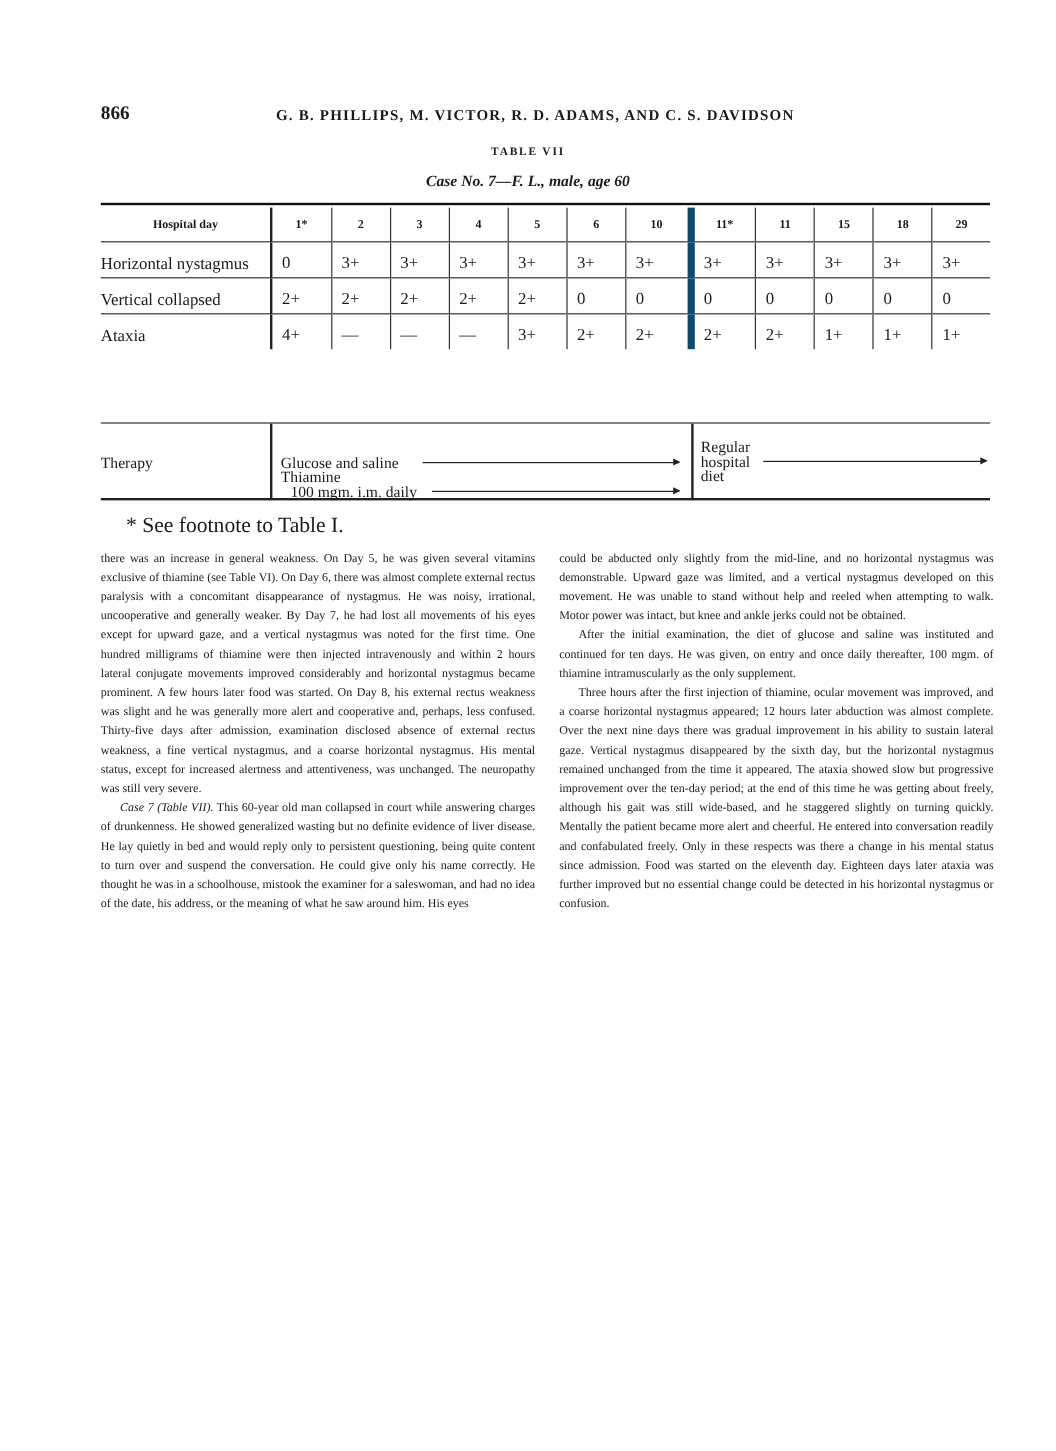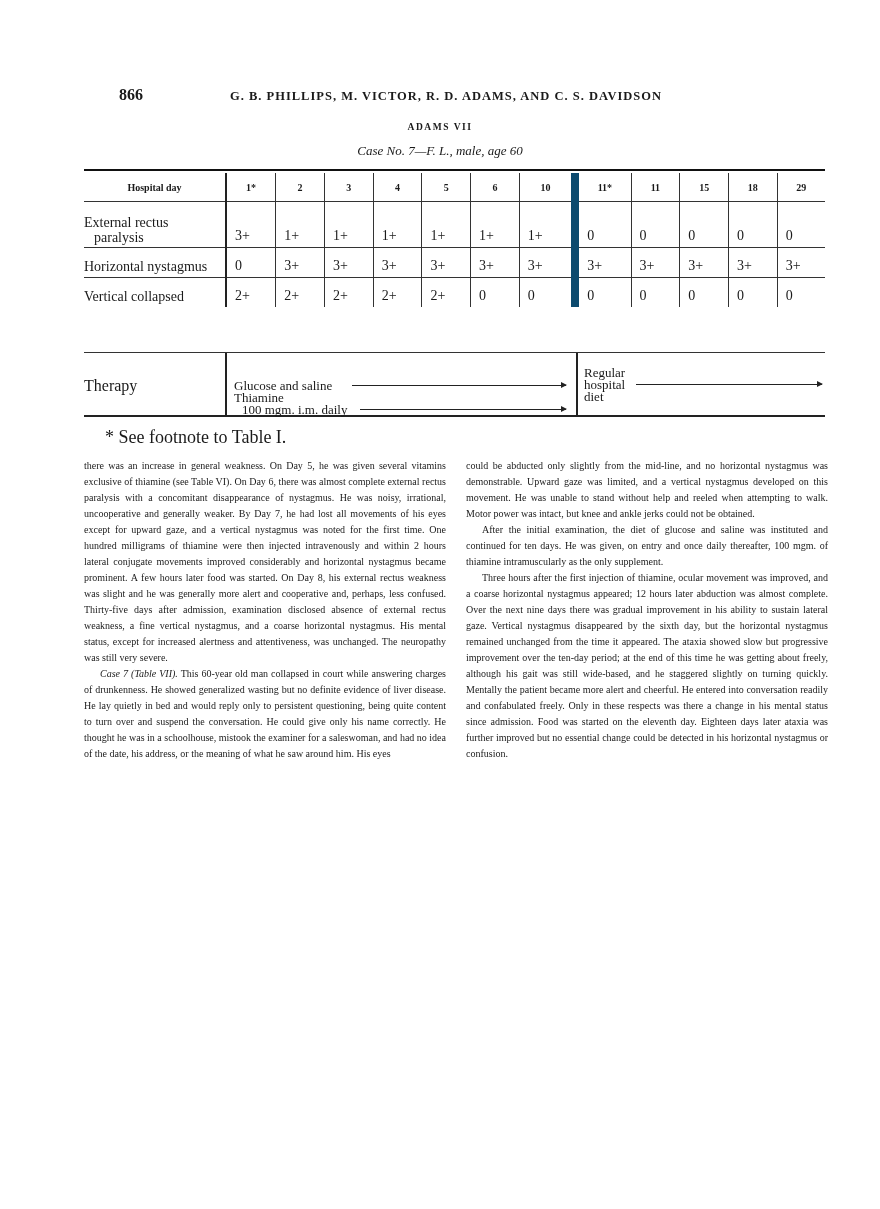--- a/index.html
+++ b/index.html
@@ -1,37 +1,37 @@
 <!DOCTYPE html>
 <html><head>
 <meta charset="utf-8">
 <style>
   html, body { margin:0; padding:0; background:#fff; }
   body { width:880px; height:1209px; position:relative; overflow:hidden;
          font-family:"Liberation Serif","DejaVu Serif",serif; color:#1a1a1a; }
-  .page-num { position:absolute; left:84px; top:86px; font-size:16px; font-weight:bold;margin-left:35px; }
+  .page-num { position:absolute; left:84px; top:86px; font-size:16px; font-weight:bold; }
   .running-head { position:absolute; left:230px; top:89px; font-size:12.5px; letter-spacing:1px; font-weight:bold; }
   .tbl-label { position:absolute; left:0; width:880px; text-align:center; top:122px; font-size:9.5px; letter-spacing:1.5px; font-weight:bold; }
-  .tbl-caption { position:absolute; left:0; width:880px; text-align:center; top:143px; font-size:13px; font-style:italic; font-weight:normal; }
+  .tbl-caption { position:absolute; left:0; width:880px; text-align:center; top:143px; font-size:13px; font-style:italic; font-weight:bold; }
   .rule-thick { position:absolute; left:84px; width:741px; height:2px; background:#111; }
 
   table.data { position:absolute; left:84px; top:173px; border-collapse:collapse; width:741px; }
   table.data td, table.data th { border-top:1px solid #333; padding:0 0 0 8px; height:26px; vertical-align:bottom; font-size:14px; text-align:left; font-weight:normal; }
   table.data th { font-size:10px; font-weight:bold; text-align:center; padding:0; vertical-align:middle; height:28px; border-top:none; }
   table.data td + td, table.data th + th { border-left:1px solid #333; }
   table.data td:nth-child(2), table.data th:nth-child(2) { border-left:2px solid #222; }
-  table.data td:nth-child(9), table.data th:nth-child(9) { border-left:8px solid #0c4a6e; }
+  table.data td:nth-child(9), table.data th:nth-child(9) { border-left:6px solid #0c4a6e; }
   table.data td.lbl { padding-left:0; font-size:14px; vertical-align:bottom; padding-bottom:2px; }
   table.data td.val { padding-bottom:3px; }
   table.data tr.tall td { height:42px; }
   table.data tr.tall td.lbl { line-height:15px; }
   .lbl .indent { padding-left:10px; display:block; }
 
   .therapy { position:absolute; left:84px; top:352px; width:741px; height:62px; border-top:1px solid #333; border-bottom:2px solid #222; font-size:13px; line-height:13px; }
-  .therapy .t-label { position:absolute; left:0; top:26px; font-size:16px; }
+  .therapy .t-label { position:absolute; left:0; top:26px; font-size:13px; }
   .therapy .vline1 { position:absolute; left:141px; top:0; height:62px; width:2px; background:#222; }
   .therapy .vline2 { position:absolute; left:492px; top:0; height:62px; width:2px; background:#222; }
   .therapy .col1 { position:absolute; left:150px; top:13px; width:340px;margin-top:13px; }
   .therapy .col2 { position:absolute; left:500px; top:13px; width:241px; }
   .line { position:relative; height:12px; white-space:nowrap; }
   .arrow { position:absolute; height:1px; background:#222; top:6px; }
   .arrow::after { content:""; position:absolute; right:-1px; top:-3px; border-left:6px solid #222; border-top:3.5px solid transparent; border-bottom:3.5px solid transparent; }
 
   .footnote { position:absolute; left:105px; top:427px; font-size:18px; font-weight:normal; }
 
@@ -41,56 +41,41 @@
   .col p { margin:0; text-indent:16px; }
   .col p.cont { text-indent:0; }
   .col em { }
 </style>
 </head>
 <body>
 
 <div class="page-num">866</div>
 <div class="running-head">G. B. PHILLIPS, M. VICTOR, R. D. ADAMS, AND C. S. DAVIDSON</div>
 
-<div class="tbl-label">ADAMS VII</div>
+<div class="tbl-label">TABLE VII</div>
 <div class="tbl-caption">Case No. 7—F. L., male, age 60</div>
 
 <div class="rule-thick" style="top:169px;"></div>
 
 <table class="data">
   <tbody>
       <tr>
     <th style="width:141px;">Hospital day</th>
     <th>1*</th>
     <th>2</th>
     <th>3</th>
     <th>4</th>
     <th>5</th>
     <th>6</th>
     <th>10</th>
     <th>11*</th>
     <th>11</th>
     <th>15</th>
     <th>18</th>
     <th>29</th>
-  </tr>
-  <tr class="tall">
-    <td class="lbl"><span>External rectus</span><span class="indent">paralysis</span></td>
-    <td class="val">3+</td>
-    <td class="val">1+</td>
-    <td class="val">1+</td>
-    <td class="val">1+</td>
-    <td class="val">1+</td>
-    <td class="val">1+</td>
-    <td class="val">1+</td>
-    <td class="val">0</td>
-    <td class="val">0</td>
-    <td class="val">0</td>
-    <td class="val">0</td>
-    <td class="val">0</td>
   </tr>
   <tr>
     <td class="lbl">Horizontal nystagmus</td>
     <td class="val">0</td>
     <td class="val">3+</td>
     <td class="val">3+</td>
     <td class="val">3+</td>
     <td class="val">3+</td>
     <td class="val">3+</td>
     <td class="val">3+</td>
@@ -107,20 +92,35 @@
     <td class="val">2+</td>
     <td class="val">2+</td>
     <td class="val">2+</td>
     <td class="val">0</td>
     <td class="val">0</td>
     <td class="val">0</td>
     <td class="val">0</td>
     <td class="val">0</td>
     <td class="val">0</td>
     <td class="val">0</td>
+  </tr>
+  <tr>
+    <td class="lbl">Ataxia</td>
+    <td class="val">4+</td>
+    <td class="val">—</td>
+    <td class="val">—</td>
+    <td class="val">—</td>
+    <td class="val">3+</td>
+    <td class="val">2+</td>
+    <td class="val">2+</td>
+    <td class="val">2+</td>
+    <td class="val">2+</td>
+    <td class="val">1+</td>
+    <td class="val">1+</td>
+    <td class="val">1+</td>
   </tr>
 </tbody>
   </table>
 
 <div class="therapy">
   <div class="t-label">Therapy</div>
   <div class="vline1"></div>
   <div class="vline2"></div>
   <div class="col1">
     <div class="line"><span>Glucose and saline</span><span class="arrow" style="left:118px; width:214px;"></span></div>

